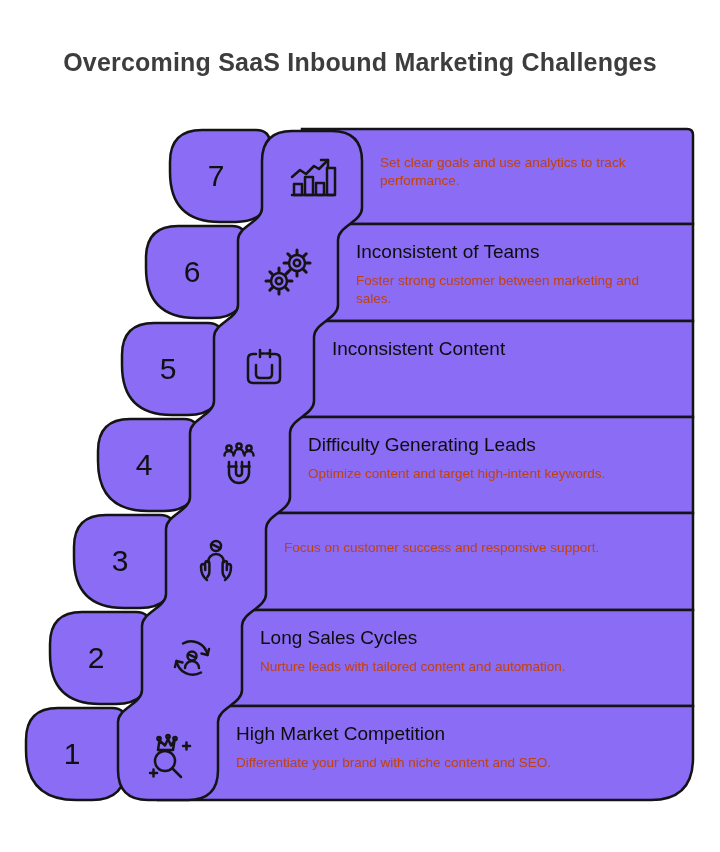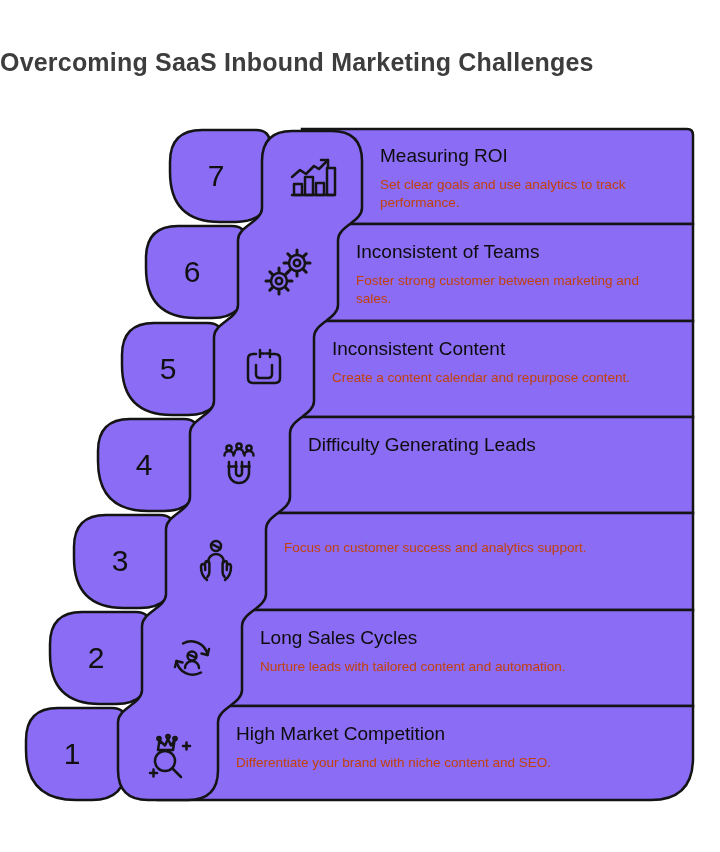--- a/index.html
+++ b/index.html
@@ -1,18 +1,18 @@
 <!DOCTYPE html>
 <html style="--accent: #8a6cf5; --outline: #141414; --title_text: #3d3d3d;"><head>
 <meta charset="utf-8">
 <style>
   html,body{margin:0;padding:0;background:#ffffff;}
   .canvas{position:relative;width:720px;height:852px;background:#fff;overflow:hidden;
           font-family:"Liberation Sans",sans-serif;}
-  .page-title{position:absolute;top:48px;left:0;width:720px;
+  .page-title{position:absolute;top:48px;left:0;width:720px;text-align:center;
               font-size:25px;font-weight:bold;color:#3d3d3d;letter-spacing:.2px;}
   .shapes{position:absolute;left:0;top:0;}
   .shapes path{fill:var(--accent,#8a6cf5);stroke:var(--outline,#141414);stroke-width:2.5;}
   .row{position:absolute;left:0;top:var(--t);width:720px;height:96px;}
   .num{position:absolute;left:calc(var(--sl) - 92px);top:2px;width:92px;height:92px;
        display:flex;align-items:center;justify-content:center;
        font-size:30px;color:#101010;}
   .icon{position:absolute;left:calc(var(--sl) + 22px);top:20px;width:56px;height:56px;}
   .icon svg{display:block;width:56px;height:56px;}
   .icon path,.icon circle,.icon rect{fill:none;stroke:var(--outline,#141414);
@@ -57,21 +57,20 @@
         <path d="M8 47 H50"></path>
         <rect x="10" y="36" width="8" height="11"></rect>
         <rect x="21" y="29" width="8" height="18"></rect>
         <rect x="32" y="35" width="8" height="12"></rect>
         <rect x="43" y="20" width="8" height="27"></rect>
         <path d="M8 29 L16 22 L22 26 L30 18 L35 21 L44 12"></path>
         <path d="M37 12 H44 V19"></path>
       </svg>
     </div>
     <div class="txt">
-      <div class="ttl">Measuring ROI</div>
       <div class="dsc">Set clear goals and use analytics to track performance.</div>
     </div>
   </div>
 
   <div class="row" style="--t:224px; --sl:238px">
     <div class="num">6</div>
     <div class="icon">
       <svg viewBox="0 0 56 56">
         <circle cx="19" cy="37" r="8"></circle>
           <circle cx="19" cy="37" r="3.2"></circle>
@@ -91,55 +90,55 @@
     <div class="num">5</div>
     <div class="icon">
       <svg viewBox="0 0 56 56">
         <path d="M20 13 h-3 q-5 0 -5 5 v19 q0 5 5 5 h22 q5 0 5 -5 V18 q0 -5 -5 -5 h-3"></path>
         <path d="M24 9 v7 M34 9 v7 M24 12.5 h4 M30 12.5 h4"></path>
         <path d="M20 24 v9 q0 4 4 4 h8 q4 0 4 -4 V24"></path>
       </svg>
     </div>
     <div class="txt">
       <div class="ttl">Inconsistent Content</div>
-      <div class="dsc">Create a content calendar and repurpose content.</div>
     </div>
   </div>
 
   <div class="row" style="--t:417px; --sl:190px">
     <div class="num">4</div>
     <div class="icon">
       <svg viewBox="0 0 56 56">
         <circle cx="17" cy="11" r="2.6"></circle>
           <circle cx="27" cy="9" r="2.6"></circle>
           <circle cx="37" cy="11" r="2.6"></circle>
         <path d="M12.5 18.5 a4.5 4.5 0 0 1 9 0 M22.5 16.5 a4.5 4.5 0 0 1 9 0 M32.5 18.5 a4.5 4.5 0 0 1 9 0"></path>
         <path d="M17 25 v11 a10 10 0 0 0 20 0 V25"></path>
         <path d="M24 25 v11 a3 3 0 0 0 6 0 V25"></path>
         <path d="M16.5 29.5 h8 M29.5 29.5 h8"></path>
       </svg>
     </div>
     <div class="txt">
       <div class="ttl">Difficulty Generating Leads</div>
+      <div class="dsc">Optimize content and target high-intent keywords.</div>
     </div>
   </div>
 
   <div class="row" style="--t:513px; --sl:166px">
     <div class="num">3</div>
     <div class="icon">
       <svg viewBox="0 0 56 56">
         <circle cx="28" cy="13" r="5"></circle>
         <path d="M23.8 11.2 L32.4 15.4"></path>
         <path d="M20 29 a8 8 0 0 1 16 0"></path>
         <path d="M19 47 c-4 -3 -6 -8 -6 -13 0 -2 1 -3 2.2 -3 1.2 0 2 1 2 3 v3 m0 -6 c0 -2 1 -3 2.2 -3 1.2 0 2 1 2 3 v8 c0 3 -1 4 -2 5"></path>
         <path d="M37 47 c4 -3 6 -8 6 -13 0 -2 -1 -3 -2.2 -3 -1.2 0 -2 1 -2 3 v3 m0 -6 c0 -2 1 -3 -2.2 -3 -1.2 0 -2 1 -2 3 v8 c0 3 1 4 2 5"></path>
       </svg>
     </div>
     <div class="txt">
-      <div class="dsc">Focus on customer success and analytics support.</div>
+      <div class="dsc">Focus on customer success and responsive support.</div>
     </div>
   </div>
 
   <div class="row" style="--t:610px; --sl:142px">
     <div class="num">2</div>
     <div class="icon">
       <svg viewBox="0 0 56 56">
         <circle cx="28" cy="26" r="4.5"></circle>
         <path d="M24.5 24.3 l7.3 3.4"></path>
         <path d="M21 38 a7 7 0 0 1 14 0"></path>

